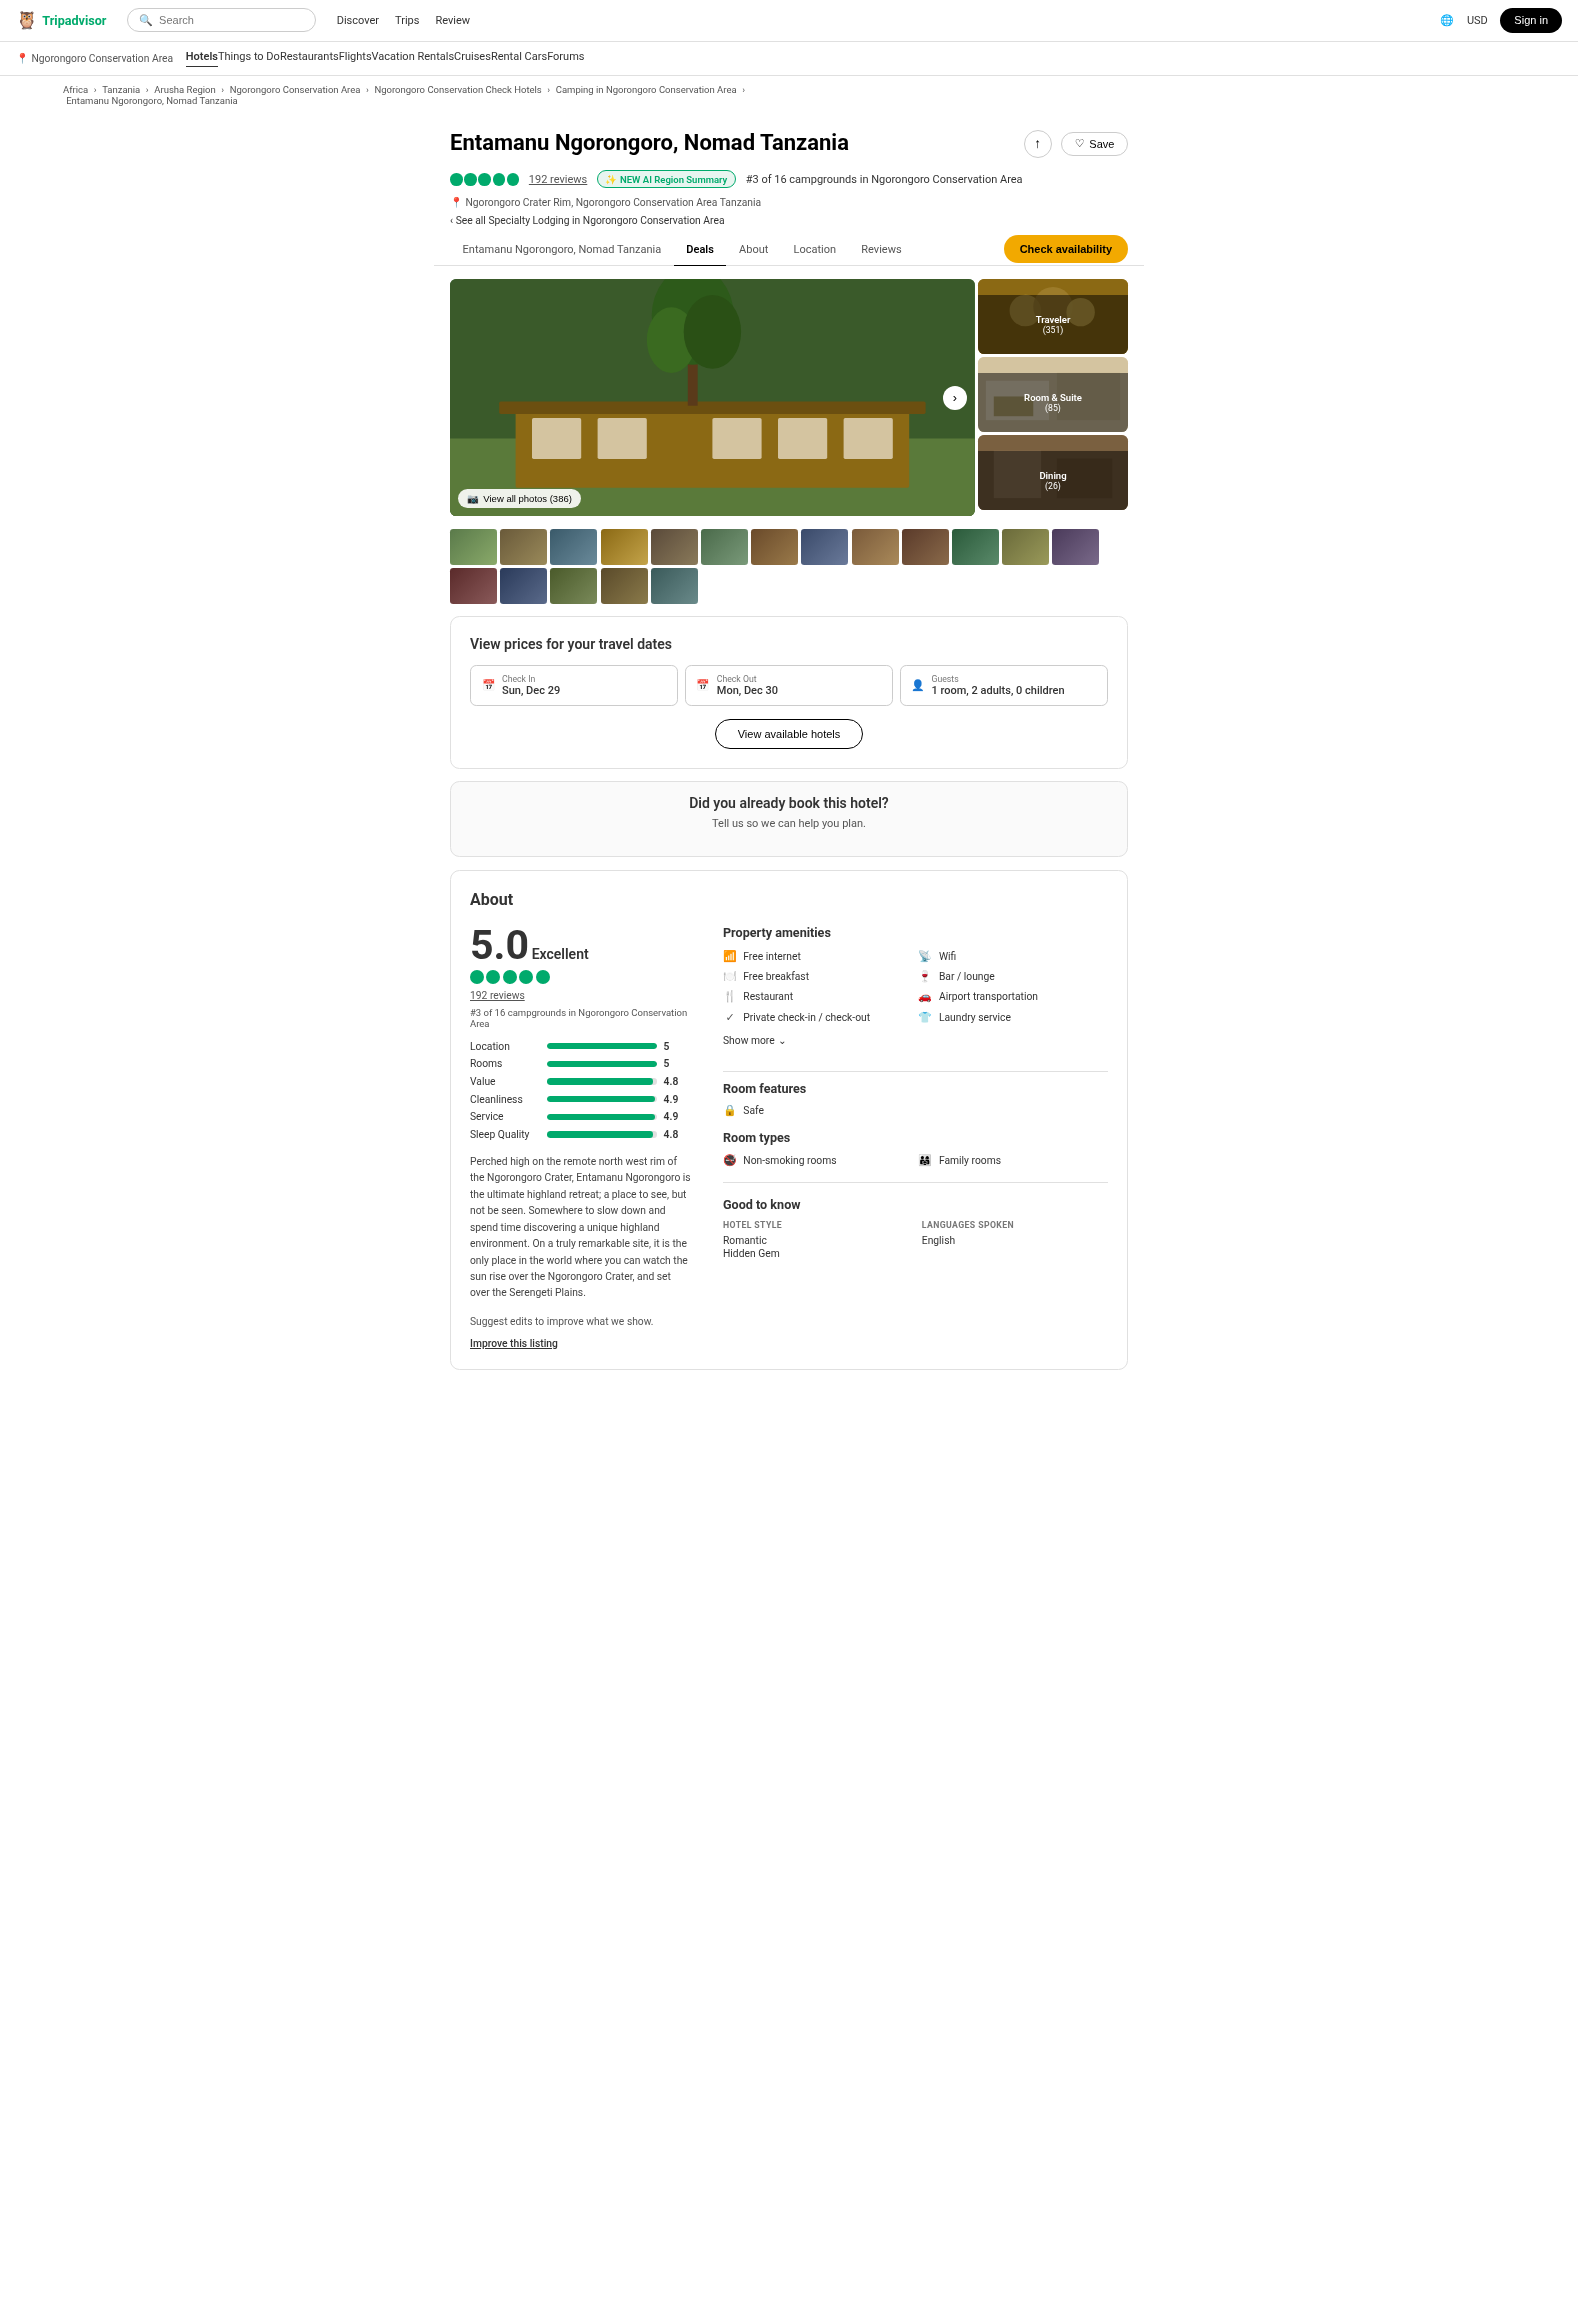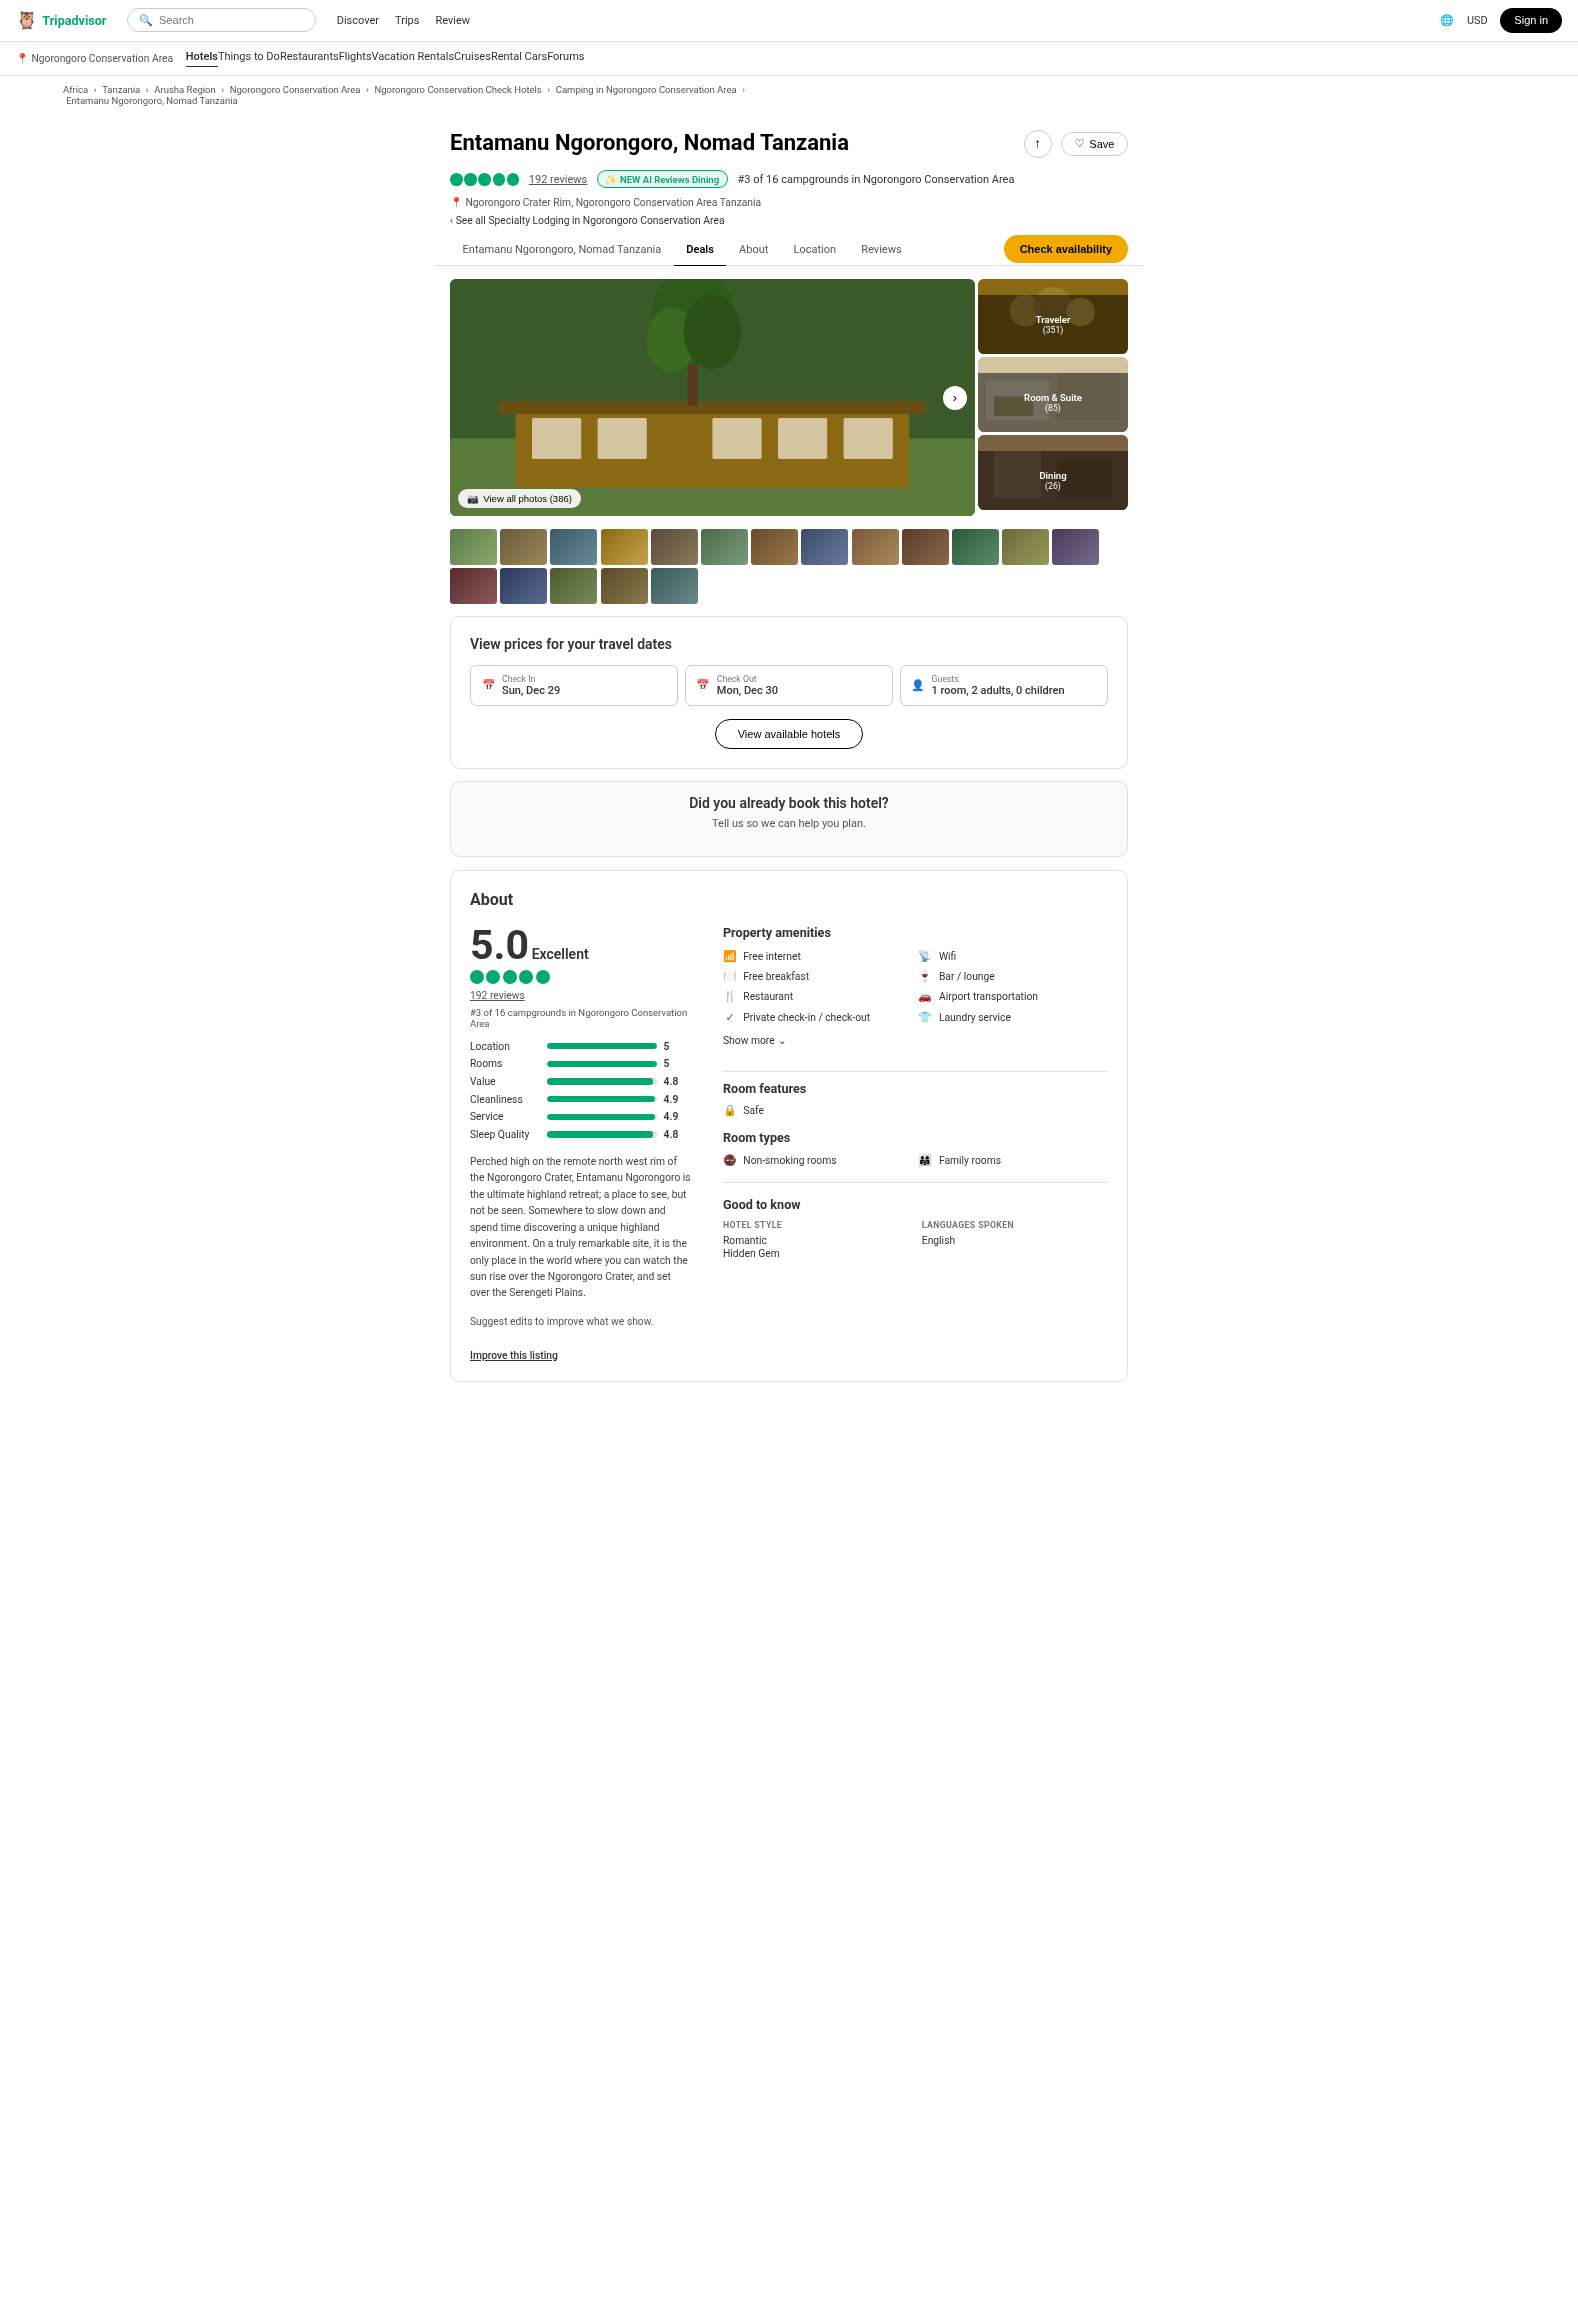--- a/index.html
+++ b/index.html
@@ -110,21 +110,21 @@
     
     .rating-bars { margin-bottom: 12.6px; }
     .rating-bar-row { display: flex; align-items: center; gap: 6.3px; margin-bottom: 4.7px; }
     .rating-bar-label { font-size: 10.3px; width: 71px; }
     .rating-bar-bg { flex: 1; height: 6.3px; background: #e0e0e0; border-radius: 3.2px; overflow: hidden; max-width: 110px; }
     .rating-bar-fill { height: 100%; background: #00aa6c; border-radius: 3.2px; }
     .rating-bar-score { font-size: 10.3px; font-weight: 600; width: 24px; }
 
     
     .description { font-size: 10.3px; color: #444; line-height: 1.6; margin-bottom: 12.6px; }
-    .suggest-link { font-size: 10.3px; color: #555; margin-bottom: 21px; }
+    .suggest-link { font-size: 10.3px; color: #555; margin-bottom: 9px; }
     .improve-link { font-size: 10.3px; color: #333; text-decoration: underline; cursor: pointer; font-weight: 500; }
 
     
     .amenities-title { font-size: 12.6px; font-weight: 700; margin-bottom: 9.5px; }
     .amenities-grid { display: grid; grid-template-columns: 1fr 1fr; gap: 6.3px; margin-bottom: 9.5px; }
     .amenity-item { display: flex; align-items: center; gap: 6.3px; font-size: 10.3px; }
     .amenity-icon { width: 14px; height: 14px; display: flex; align-items: center; justify-content: center; font-size: 11px; color: #555; }
     .show-more-link { font-size: 10.3px; color: #333; text-decoration: none; cursor: pointer; display: flex; align-items: center; gap: 3.2px; margin-bottom: 24px; }
 
     
@@ -220,21 +220,21 @@
     <div class="stars">
       <span class="star"></span>
       <span class="star"></span>
       <span class="star"></span>
       <span class="star"></span>
       <span class="star"></span>
     </div>
     <span class="review-count">192 reviews</span>
     <span class="ai-badge">
       <span>✨</span>
-      <span>NEW AI Reviews Dining</span>
+      <span>NEW AI Region Summary</span>
     </span>
     <span class="ranking">#3 of 16 campgrounds in Ngorongoro Conservation Area</span>
   </div>
 
   <div class="location-row">
     <span>📍</span>
     <span>Ngorongoro Crater Rim, Ngorongoro Conservation Area Tanzania</span>
   </div>
   <div class="see-all-row">
     <a href="#" class="see-all-link">‹ <span>See all Specialty Lodging in Ngorongoro Conservation Area</span></a>

